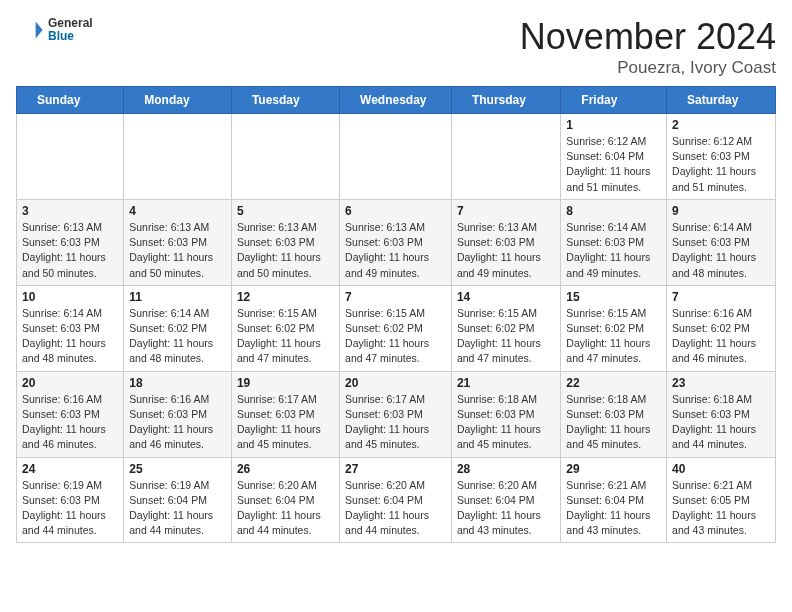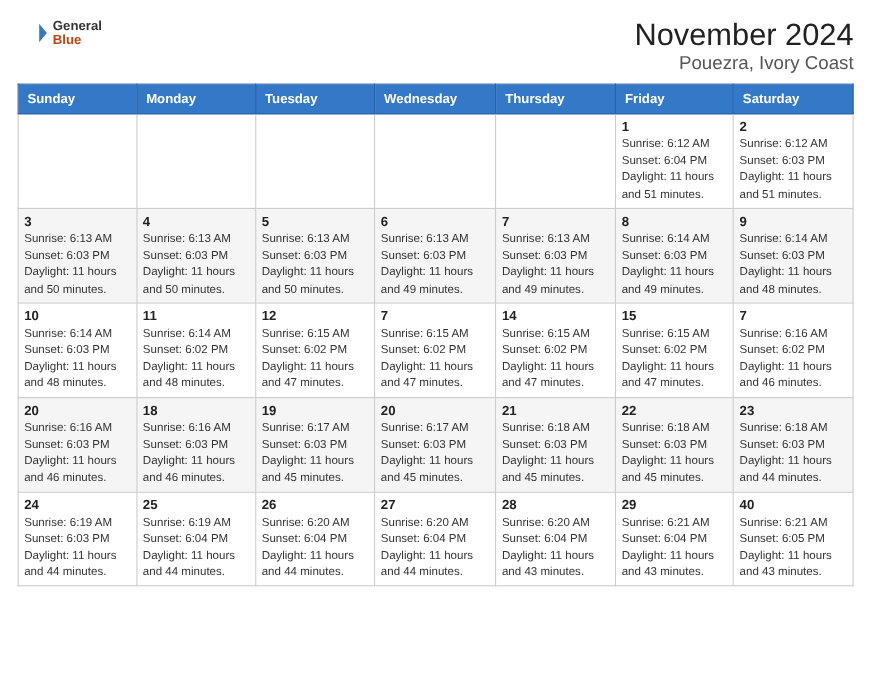--- a/index.html
+++ b/index.html
@@ -20,46 +20,46 @@
       display: flex;
       align-items: center;
       gap: 4px;
     }
     .logo-text {
       font-size: 12px;
       font-weight: bold;
       line-height: 1.1;
     }
     .logo-general { color: #333; }
-    .logo-blue { color: #c2410c; text-align: right; }
+    .logo-blue { color: #0369a1; text-align: right; }
     .logo-icon {
       width: 28px;
       height: 28px;
     }
     .title-block {
       text-align: right;
     }
     .month-title {
-      font-size: 28px;
+      font-size: 36px;
       font-weight: normal;
       color: #222;
     }
     .location {
       font-size: 17px;
       color: #555;
     }
     .calendar-table {
       width: 100%;
       border-collapse: collapse;
       font-size: 11px;
     }
     .calendar-table th {
       background: #3478c8;
       color: #fff;
-      padding: 6px 8px;
+      padding: 6px 20px;
       text-align: left;
       font-size: 12px;
       font-weight: bold;
       border: 1px solid #2a60a8;
     }
     .calendar-table td {
       border: 1px solid #ccc;
       vertical-align: top;
       padding: 4px 5px;
       width: 113px;

